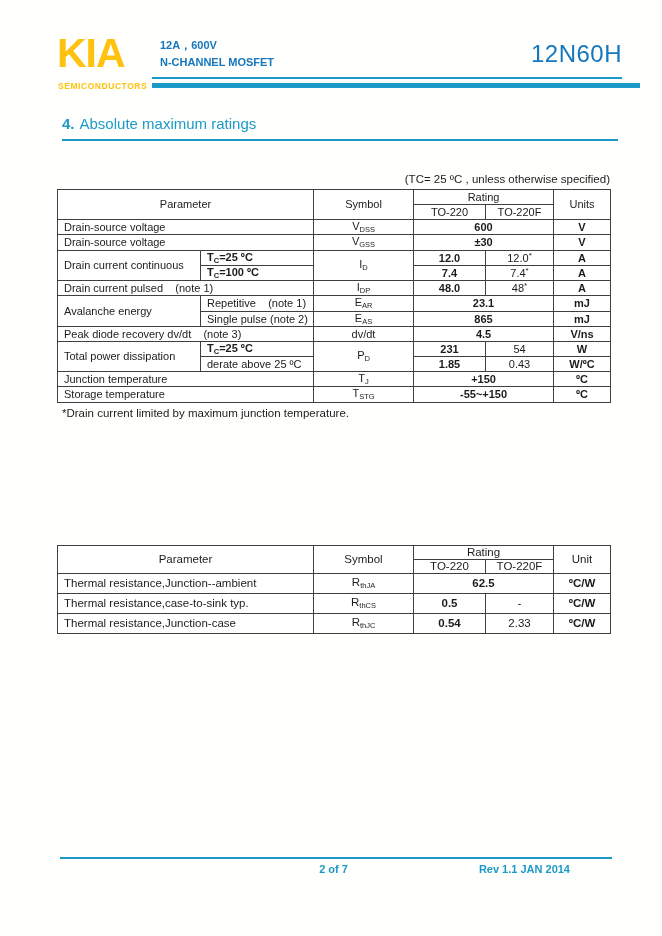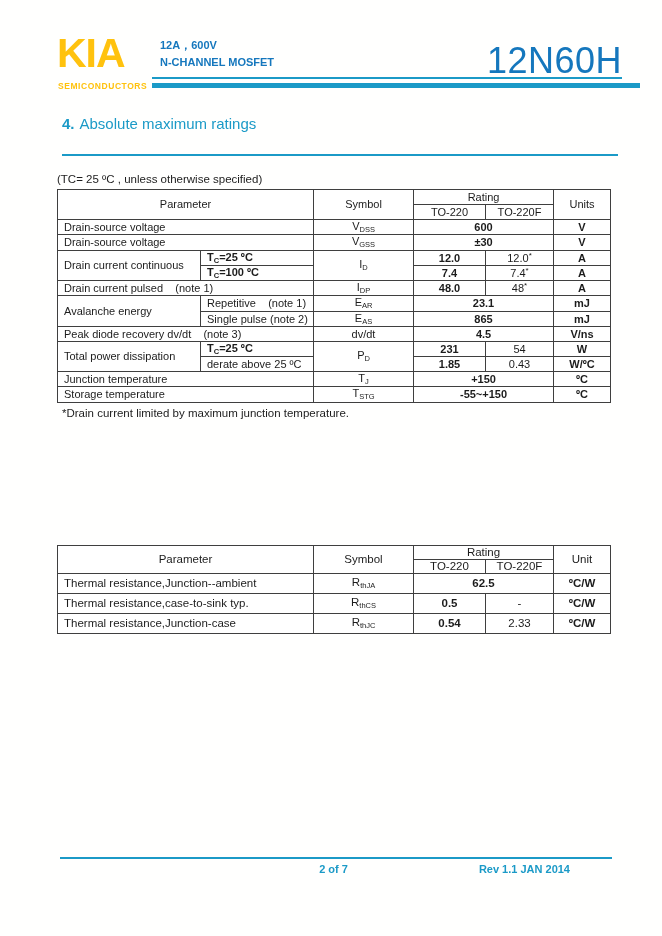--- a/index.html
+++ b/index.html
@@ -11,31 +11,31 @@
   }
   *{box-sizing:border-box;margin:0;padding:0;}
   html,body{background:#ffffff;}
   body{font-family:"Liberation Sans","DejaVu Sans",sans-serif;color:var(--ink);}
   .page{position:relative;width:662px;height:936px;background:#fffffe;overflow:hidden;margin:0 auto;}
 
   
   .logo{position:absolute;left:57px;top:33px;font-size:41px;font-weight:bold;color:var(--yellow);letter-spacing:-1px;line-height:1;}
   .logo-sub{position:absolute;left:58px;top:81px;font-size:8.5px;font-weight:bold;letter-spacing:.55px;color:var(--yellow);text-align:center;}
   .subtitle{position:absolute;left:160px;top:37px;font-size:11px;font-weight:bold;color:var(--blue);line-height:17px;}
-  .part-number{position:absolute;right:40px;top:40px;font-size:36px;color:var(--blue);letter-spacing:.5px;}
+  .part-number{position:absolute;right:40px;top:40px;font-size:24px;color:var(--blue);letter-spacing:.5px;}
   .rule-thin{position:absolute;left:152px;top:77px;width:470px;height:2px;background:var(--teal);}
   .rule-thick{position:absolute;left:152px;top:83px;width:488px;height:5px;background:var(--teal);}
 
   
-  .sec-heading{position:absolute;left:62px;width:556px;font-size:15px;color:var(--teal);border-bottom:2px solid var(--teal);padding-bottom:22px;}
+  .sec-heading{position:absolute;left:62px;width:556px;font-size:15px;color:var(--teal);border-bottom:2px solid var(--teal);padding-bottom:7px;}
   .sec-heading .num{font-weight:bold;margin-right:5px;}
   #sec4-heading{top:115px;}
   #sec5-heading{top:492px;}
 
-  .cond-note{position:absolute;left:57px;top:173px;width:553px;font-size:11.5px;color:var(--ink);}
+  .cond-note{position:absolute;left:57px;top:173px;width:553px;text-align:right;font-size:11.5px;color:var(--ink);}
 
   
   table{border-collapse:collapse;table-layout:fixed;position:absolute;left:57px;width:553px;background:#fff;}
   #table-amr{top:189px;}
   #table-thermal{top:545px;}
   td{border:1px solid var(--border);font-size:11px;height:15px;line-height:1.1;padding:0 3px;text-align:center;vertical-align:middle;overflow:hidden;}
   #table-thermal td{height:20px;font-size:11.5px;}
   #table-thermal td.hdr{height:14px;}
   td.hdr{font-weight:normal;}
   td.param,td.cond{text-align:left;padding-left:6px;white-space:pre-wrap;}

